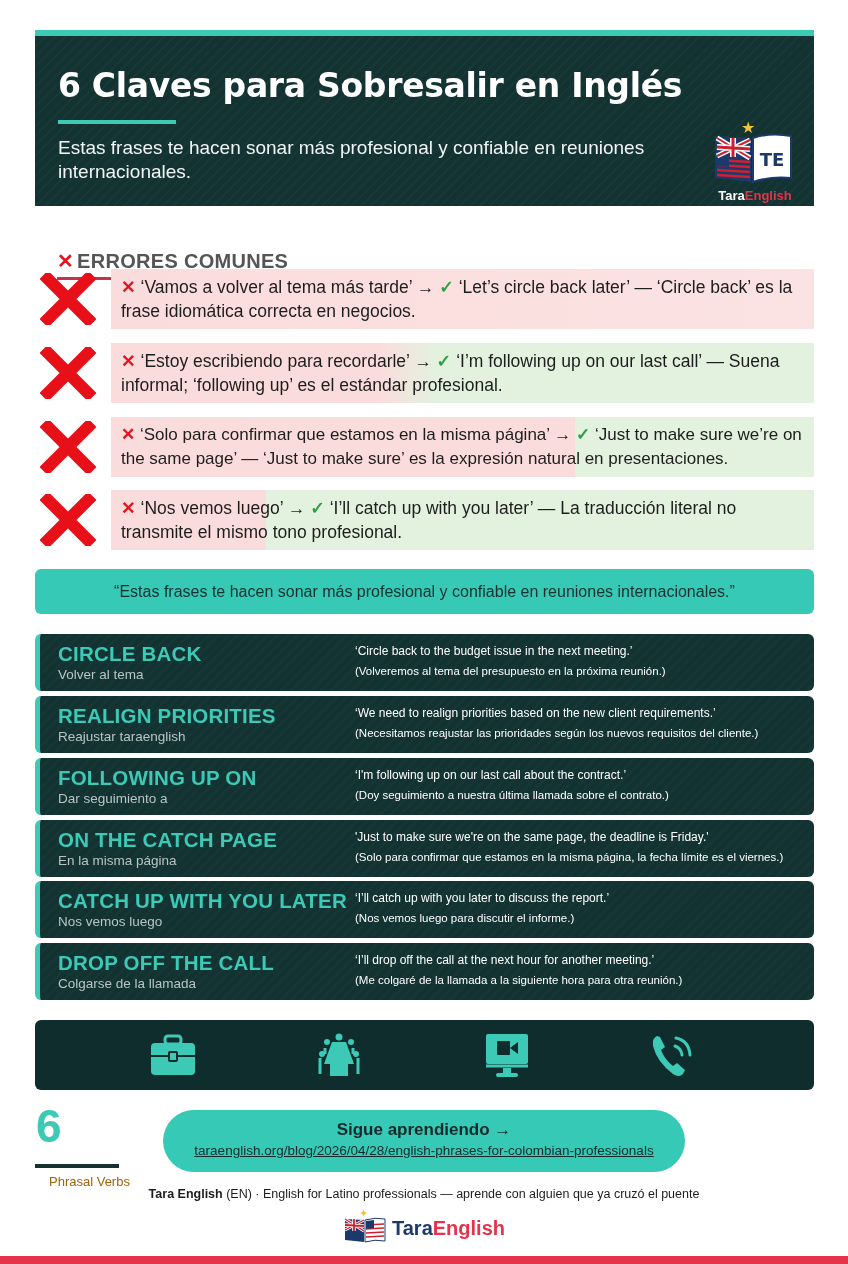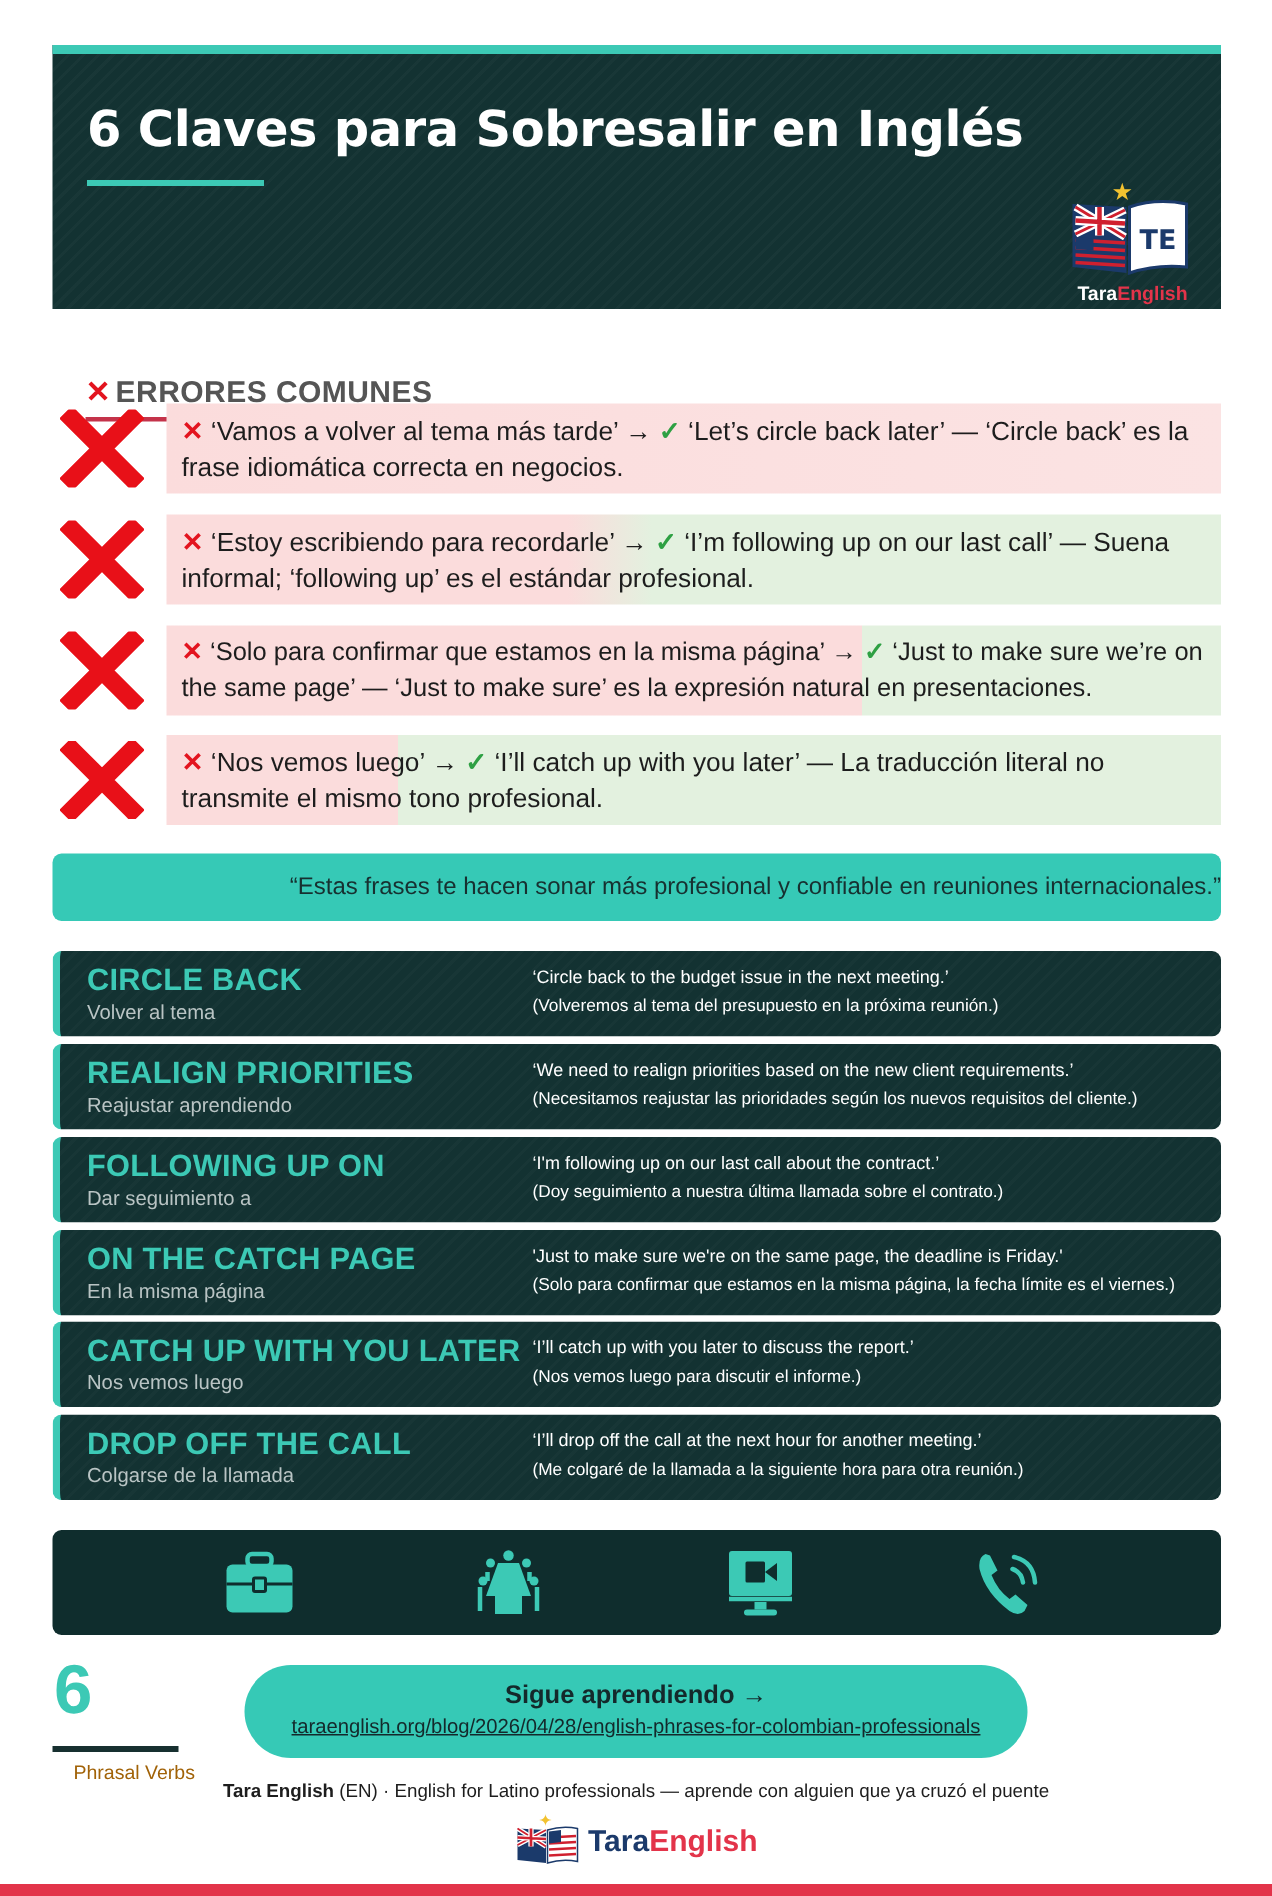--- a/index.html
+++ b/index.html
@@ -48,21 +48,21 @@
     position: absolute; left: 71px; top: 0; width: 703px; height: 60px;
     padding: 6px 10px; font-size: 17.5px; line-height: 24px; color: #1d1d1d;
   }
   .err-row .box .xs { color: #e3141f; font-weight: bold; }
   .err-row .box .ok { color: #2ea043; font-weight: bold; }
 
   
   .quote {
     position: absolute; left: 35px; top: 569px; width: 779px; height: 45px;
     background: #36c9b6; border-radius: 6px;
-    font-size: 16px; line-height: 45px; text-align: right; color: #173030;
+    font-size: 16px; line-height: 45px; text-align: center; color: #173030;
   }
 
   
   .card {
     position: absolute; left: 35px; width: 779px; height: 57px;
     background: #133232; border-radius: 6px; border-left: 5px solid #3cc9b5;
     background-image: repeating-linear-gradient(135deg, rgba(255,255,255,0.02) 0 2px, transparent 2px 7px);
     text-align: center;
   }
   .card .term {
@@ -109,20 +109,21 @@
   .fbrand .eng { color: #e3344a; }
 
   .bottom-bar { position: absolute; left: 0; top: 1256px; width: 848px; height: 8px; background: #e3344a; }
 </style>
 </head>
 <body>
 
 <div class="header">
   <div class="title">6 Claves para Sobresalir en Inglés</div>
   <div class="title-underline"></div>
+  <div class="subtitle">Estas frases te hacen sonar más profesional y confiable en reuniones internacionales.</div>
   <div class="logo-box">
     <span class="star">★</span>
     <svg class="book" viewBox="0 0 80 52">
       <path d="M2 4 L38 6 L38 50 L2 46 Z" fill="#1b3a6b"></path>
       <path d="M4 6 L37 8 L37 26 L4 24 Z" fill="#1b3a6b"></path>
       <path d="M4 6 L37 26 M37 8 L4 24" stroke="#fff" stroke-width="5"></path>
       <path d="M4 6 L37 26 M37 8 L4 24" stroke="#d0202f" stroke-width="2"></path>
       <path d="M20 6 L20 25 M4 15 L37 17" stroke="#fff" stroke-width="6"></path>
       <path d="M20 6 L20 25 M4 15 L37 17" stroke="#d0202f" stroke-width="3"></path>
       <g stroke="#d0202f" stroke-width="2.4">
@@ -200,21 +201,21 @@
 <div class="quote">“Estas frases te hacen sonar más profesional y confiable en reuniones internacionales.”</div>
 
 <div class="card" style="top:634px">
   <div class="term">CIRCLE BACK</div>
   <div class="meaning">Volver al tema</div>
   <div class="example">‘Circle back to the budget issue in the next meeting.’</div>
   <div class="translation">(Volveremos al tema del presupuesto en la próxima reunión.)</div>
 </div>
 <div class="card" style="top:696px">
   <div class="term">REALIGN PRIORITIES</div>
-  <div class="meaning">Reajustar aprendiendo</div>
+  <div class="meaning">Reajustar taraenglish</div>
   <div class="example">‘We need to realign priorities based on the new client requirements.’</div>
   <div class="translation">(Necesitamos reajustar las prioridades según los nuevos requisitos del cliente.)</div>
 </div>
 <div class="card" style="top:758px">
   <div class="term">FOLLOWING UP ON</div>
   <div class="meaning">Dar seguimiento a</div>
   <div class="example">‘I'm following up on our last call about the contract.’</div>
   <div class="translation">(Doy seguimiento a nuestra última llamada sobre el contrato.)</div>
 </div>
 <div class="card" style="top:820px">

